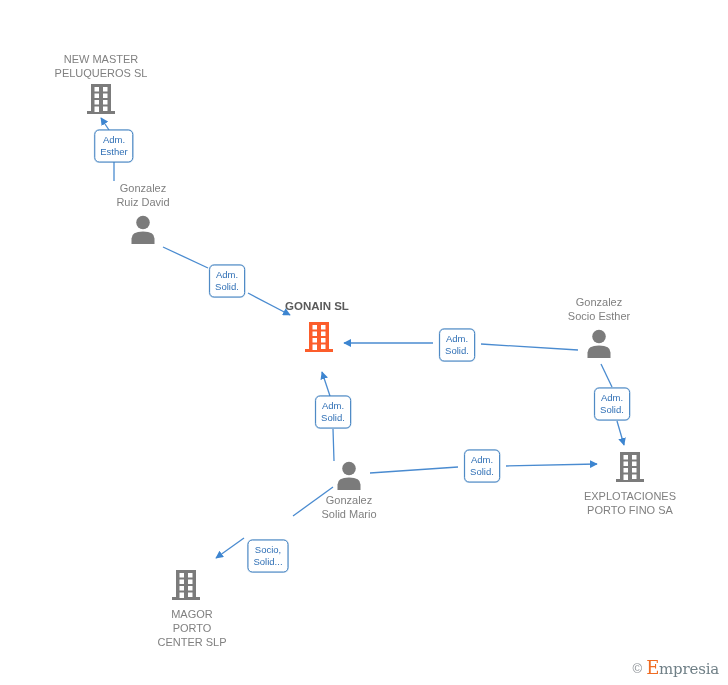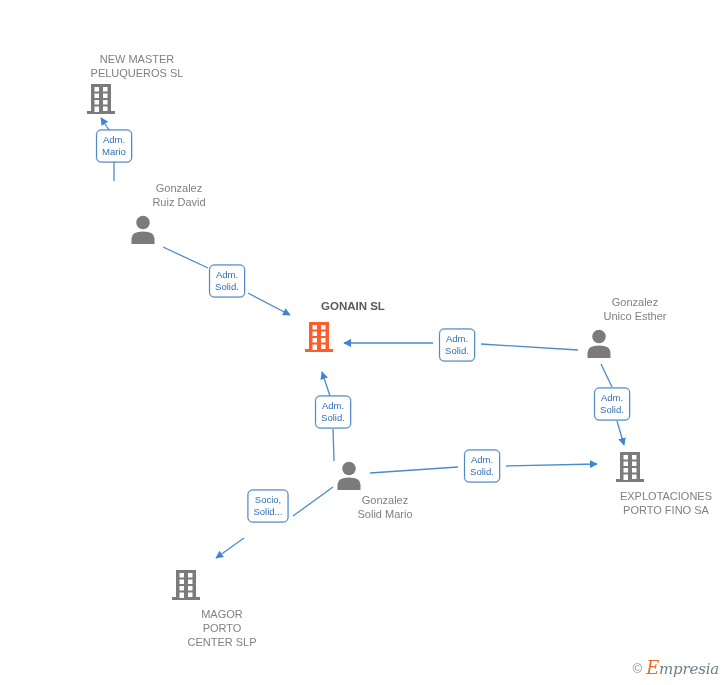--- a/index.html
+++ b/index.html
@@ -39,21 +39,20 @@
     transform: translate(-50%, -50%);
   }
   .node-label {
     position: absolute;
     transform: translateX(-50%);
     text-align: center;
     color: #808080;
     font-size: 11px;
     line-height: 14px;
     white-space: nowrap;
-    margin-left: 36px;
   }
   .node-label.below { }
   .node-label.above { }
   .node-label.focus {
     color: #5a5a5a;
     font-weight: bold;
     font-size: 11.5px;
     transform: none;
     text-align: center;
   }
@@ -86,21 +85,20 @@
     gap: 4px;
     user-select: none;
   }
   #watermark .copy {
     color: #8a8f94;
     font-size: 13px;
     line-height: 13px;
   }
   #watermark .brand {
     font-family: "DejaVu Serif", serif;
-    font-style: italic;
     font-size: 15px;
     line-height: 15px;
     color: #6f7f86;
     letter-spacing: -0.2px;
   }
   #watermark .brand .cap {
     color: #ef6c23;
     font-size: 18px;
   }
 </style>
@@ -196,21 +194,21 @@
 
   <div class="node" style="left:599px; top:345px;">
     <div class="node-icon" style="left:0; top:0;">
       <svg width="26" height="30" viewBox="0 0 26 30" xmlns="http://www.w3.org/2000/svg">
         <circle cx="13" cy="8.5" r="6.8" fill="#7b7b7b"></circle>
         <path d="M 1.5 30 L 1.5 24.5 Q 1.5 17.5 13 17.5 Q 24.5 17.5 24.5 24.5 L 24.5 30 Z" fill="#7b7b7b"></path>
       </svg>
     </div>
     <div class="node-label above" style="left:0; top:-50px;">
       <div>Gonzalez</div>
-      <div>Unico Esther</div>
+      <div>Socio Esther</div>
     </div>
   </div>
 
   <div class="node" style="left:349px; top:477px;">
     <div class="node-icon" style="left:0; top:0;">
       <svg width="26" height="30" viewBox="0 0 26 30" xmlns="http://www.w3.org/2000/svg">
         <circle cx="13" cy="8.5" r="6.8" fill="#7b7b7b"></circle>
         <path d="M 1.5 30 L 1.5 24.5 Q 1.5 17.5 13 17.5 Q 24.5 17.5 24.5 24.5 L 24.5 30 Z" fill="#7b7b7b"></path>
       </svg>
     </div>
@@ -249,30 +247,30 @@
         <rect x="8.5" y="5" width="4.5" height="4.5" fill="#ffffff"></rect>
         <rect x="17" y="5" width="4.5" height="4.5" fill="#ffffff"></rect>
         <rect x="8.5" y="11.5" width="4.5" height="4.5" fill="#ffffff"></rect>
         <rect x="17" y="11.5" width="4.5" height="4.5" fill="#ffffff"></rect>
         <rect x="8.5" y="18" width="4.5" height="4.5" fill="#ffffff"></rect>
         <rect x="17" y="18" width="4.5" height="4.5" fill="#ffffff"></rect>
         <rect x="8.5" y="24.5" width="4.5" height="5.5" fill="#ffffff"></rect>
         <rect x="17" y="24.5" width="4.5" height="4.5" fill="#ffffff"></rect>
       </svg>
     </div>
-    <div class="node-label below" style="left:0; top:20px;">
+    <div class="node-label below" style="left:6px; top:20px;">
       <div>MAGOR</div>
       <div>PORTO</div>
       <div>CENTER  SLP</div>
     </div>
   </div>
 
   <div class="chip" style="left:114px; top:146px;">
     <span>Adm.</span>
-    <span>Mario</span>
+    <span>Esther</span>
   </div>
 
   <div class="chip" style="left:227px; top:281px;">
     <span>Adm.</span>
     <span>Solid.</span>
   </div>
 
   <div class="chip" style="left:457px; top:345px;">
     <span>Adm.</span>
     <span>Solid.</span>
@@ -286,21 +284,21 @@
   <div class="chip" style="left:333px; top:412px;">
     <span>Adm.</span>
     <span>Solid.</span>
   </div>
 
   <div class="chip" style="left:482px; top:466px;">
     <span>Adm.</span>
     <span>Solid.</span>
   </div>
 
-  <div class="chip" style="left:268px; top:506px;">
+  <div class="chip" style="left:268px; top:556px;">
     <span>Socio,</span>
     <span>Solid...</span>
   </div>
 
   <div id="watermark">
     <span class="copy">©</span>
     <span class="brand"><span class="cap">E</span><span>mpresia</span></span>
   </div>
 
 </div>

